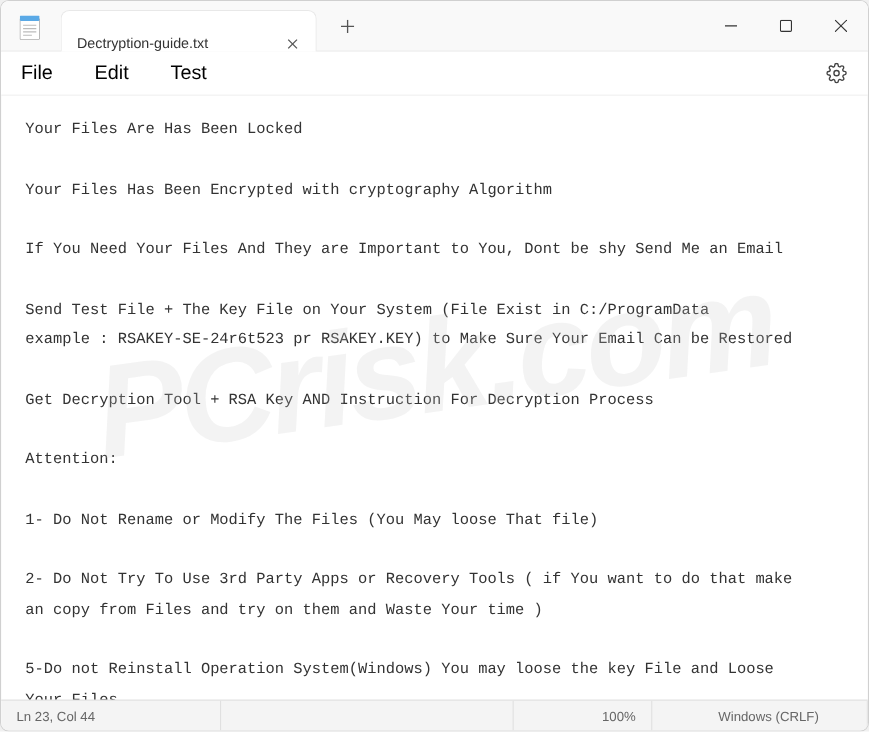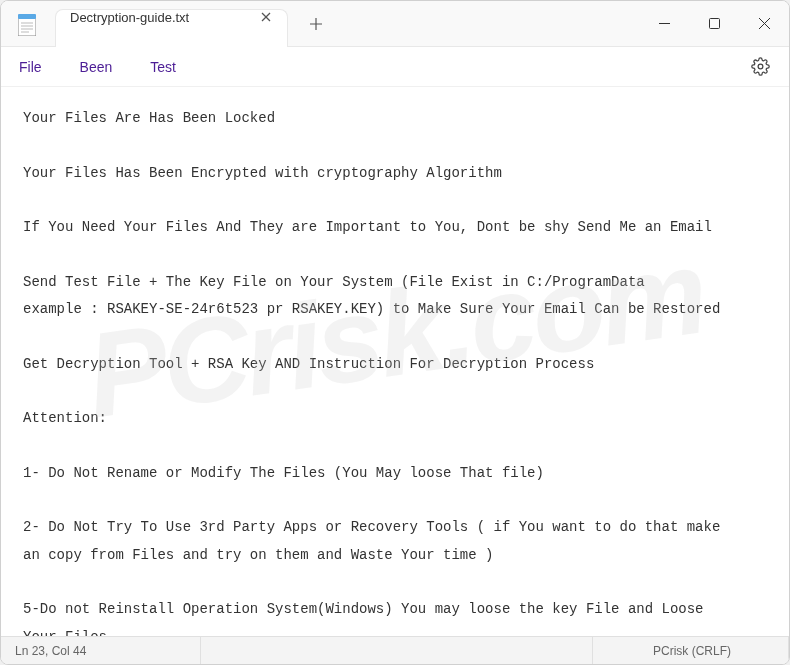--- a/index.html
+++ b/index.html
@@ -37,21 +37,21 @@
       align-items: flex-end;
       justify-content: center;
     }
     .app-icon svg { display: block; }
     .tab {
       height: 38px;
       background: #ffffff;
       border-radius: 8px 8px 0 0;
       padding: 0 14px;
       display: flex;
-      align-items: flex-start;
+      align-items: flex-end;
       gap: 70px;
       margin-top: 8px;
       border: 1px solid #e8e8e8;
       border-bottom: none;
     }
     .tab-title {
       font-size: 13px;
       color: #333;
     }
     .tab-close {
@@ -90,22 +90,22 @@
     }
     .menubar {
       height: 40px;
       background: #ffffff;
       display: flex;
       align-items: center;
       padding: 0 18px;
       border-bottom: 1px solid #f0f0f0;
     }
     .menu-item {
-      font-size: 14px;
-      color: #4c1d95;
+      font-size: 18px;
+      color: #000000;
       margin-right: 38px;
       cursor: pointer;
     }
     .settings-gear {
       margin-left: auto;
       width: 20px;
       height: 20px;
       cursor: pointer;
       color: #444;
     }
@@ -199,21 +199,21 @@
         <svg width="11" height="11" viewBox="0 0 11 11">
             <line x1="0" y1="0" x2="11" y2="11" stroke="#333" stroke-width="1"></line>
             <line x1="11" y1="0" x2="0" y2="11" stroke="#333" stroke-width="1"></line>
           </svg>
       </div>
     </div>
   </div>
 
   <div class="menubar">
     <span class="menu-item">File</span>
-    <span class="menu-item">Been</span>
+    <span class="menu-item">Edit</span>
     <span class="menu-item">Test</span>
     <span class="settings-gear">
       <svg width="19" height="19" viewBox="0 0 24 24" fill="none" stroke="#444" stroke-width="1.6">
         <circle cx="12" cy="12" r="3"></circle>
         <path d="M19.4 15a1.65 1.65 0 0 0 .33 1.82l.06.06a2 2 0 1 1-2.83 2.83l-.06-.06a1.65 1.65 0 0 0-1.82-.33 1.65 1.65 0 0 0-1 1.51V21a2 2 0 0 1-4 0v-.09a1.65 1.65 0 0 0-1-1.51 1.65 1.65 0 0 0-1.82.33l-.06.06a2 2 0 1 1-2.83-2.83l.06-.06a1.65 1.65 0 0 0 .33-1.82 1.65 1.65 0 0 0-1.51-1H3a2 2 0 0 1 0-4h.09a1.65 1.65 0 0 0 1.51-1 1.65 1.65 0 0 0-.33-1.82l-.06-.06a2 2 0 1 1 2.83-2.83l.06.06a1.65 1.65 0 0 0 1.82.33h0a1.65 1.65 0 0 0 1-1.51V3a2 2 0 0 1 4 0v.09a1.65 1.65 0 0 0 1 1.51h0a1.65 1.65 0 0 0 1.82-.33l.06-.06a2 2 0 1 1 2.83 2.83l-.06.06a1.65 1.65 0 0 0-.33 1.82v0a1.65 1.65 0 0 0 1.51 1H21a2 2 0 0 1 0 4h-.09a1.65 1.65 0 0 0-1.51 1z"></path>
       </svg>
     </span>
   </div>
 
   <div class="editor"><span>Your Files Are Has Been Locked</span>
@@ -239,17 +239,18 @@
 
 
 
 
 
 </div>
 
   <div class="statusbar">
     <div class="status-cell" style="width:200px">Ln 23, Col 44</div>
     <div class="status-spacer"></div>
-    <div class="status-cell" style="width:150px">PCrisk (CRLF)</div>
+    <div class="status-cell" style="width:80px;justify-content:flex-end">100%</div>
+    <div class="status-cell" style="width:150px">Windows (CRLF)</div>
   </div>
 </div>
 
 <div class="watermark">PCrisk.com</div>
 
 </body></html>

